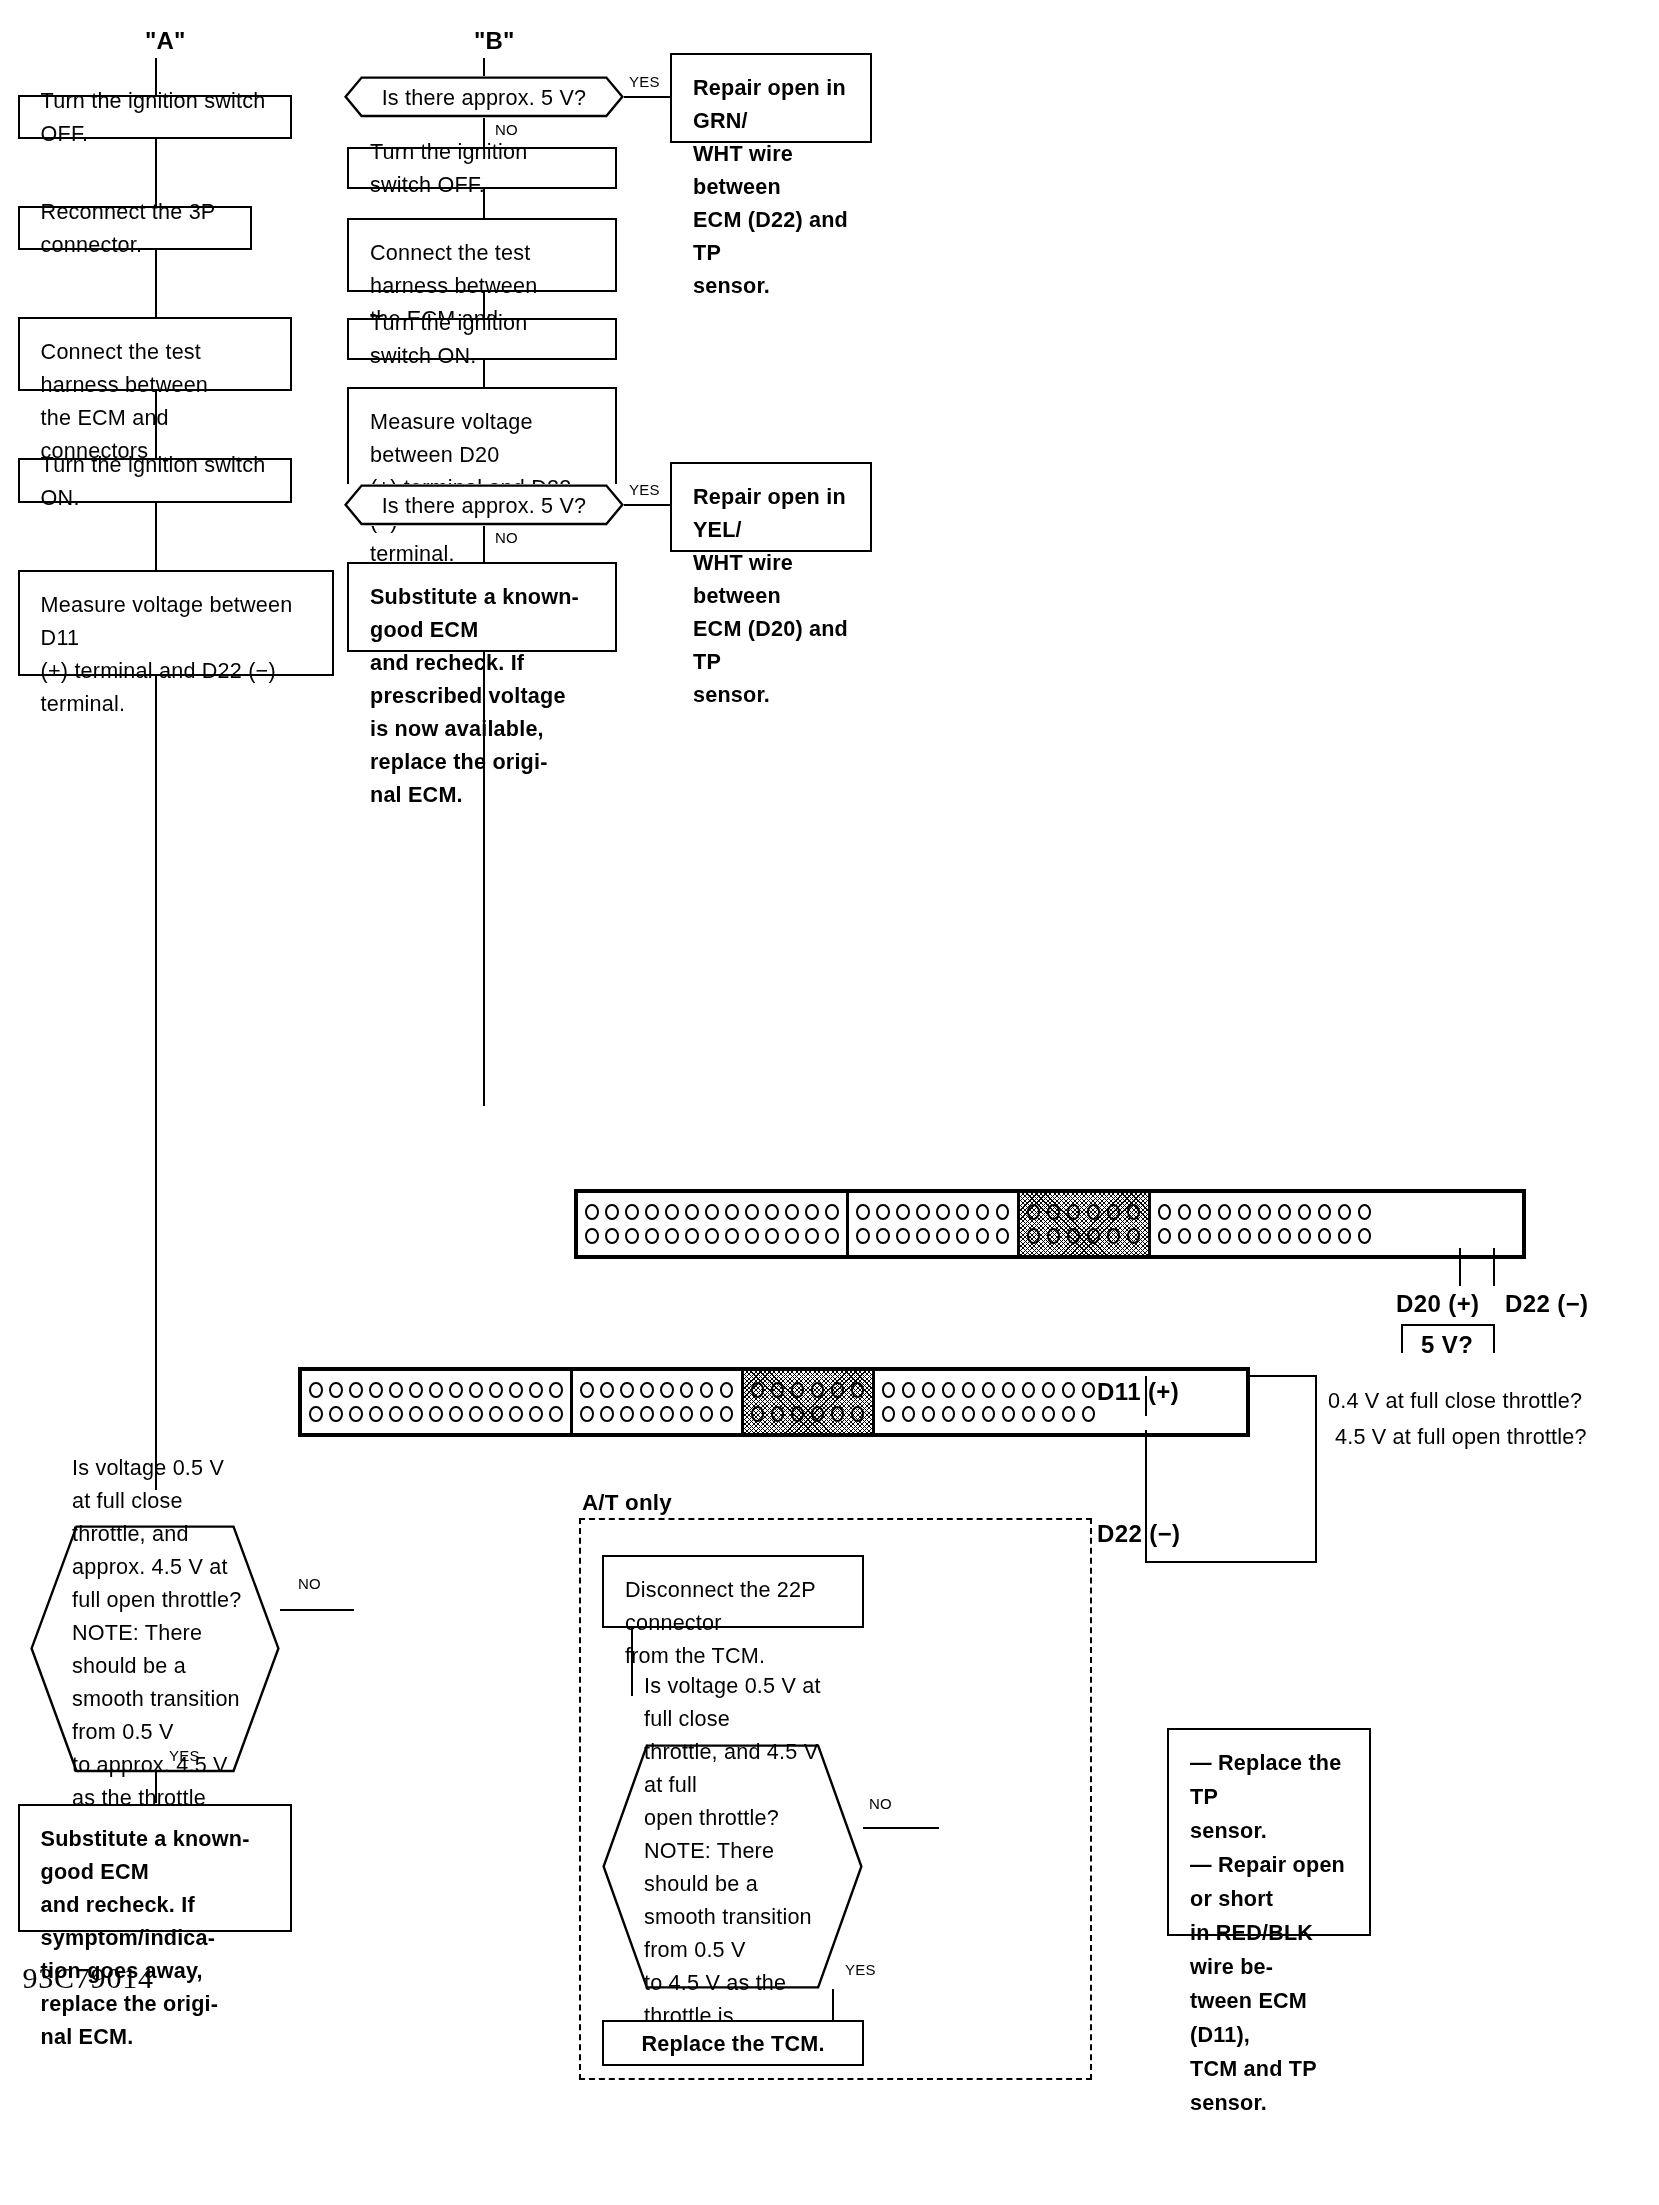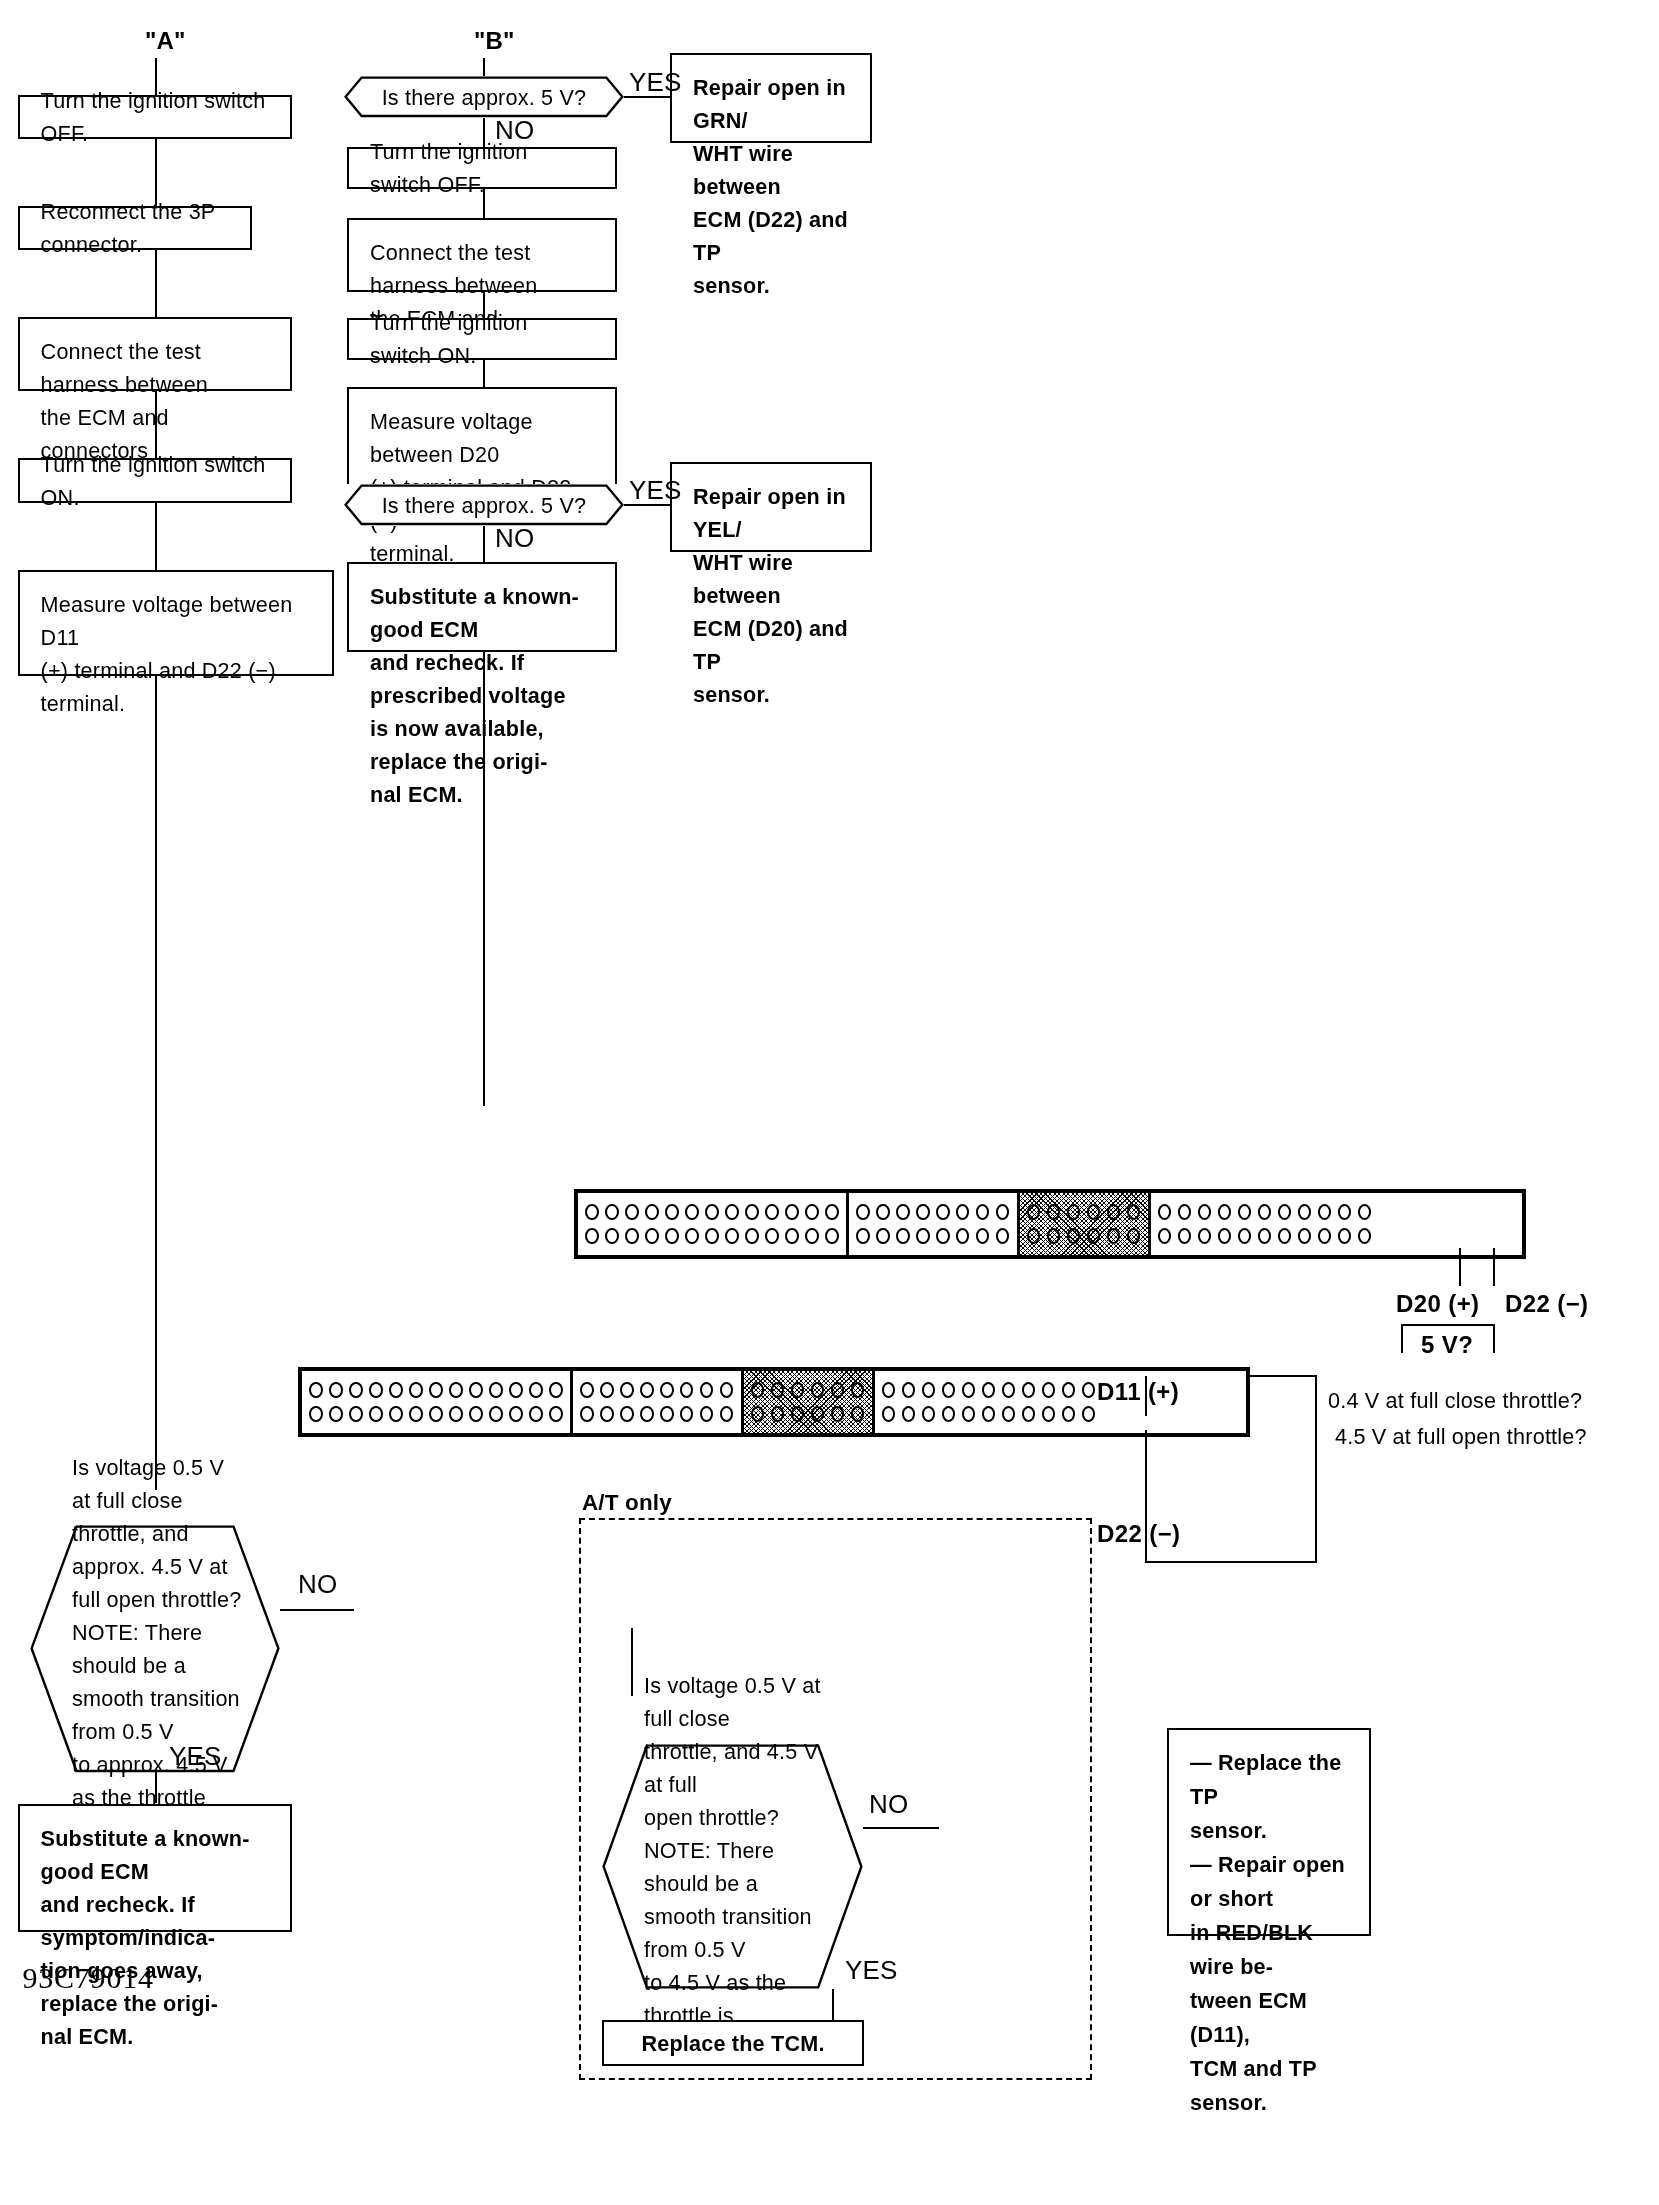--- a/index.html
+++ b/index.html
@@ -55,21 +55,21 @@
   }
   .hex.center{display:flex;align-items:center;justify-content:center;}
   .hex.left{display:flex;align-items:center;margin-top:39px;}
   .hex.left .txt{padding-left:42px;padding-right:32px;}
 
   .vline{position:absolute;background:#000;width:2.4px;z-index:1;}
   .hline{position:absolute;background:#000;height:2.4px;z-index:1;}
 
   .lbl{
     position:absolute;
-    font-size:26px;
+    font-size:15px;
     line-height:24px;
     letter-spacing:0.2px;
     z-index:6;
     white-space:nowrap;
   }
   .lbl.b{font-weight:bold;}
 
   .port{
     position:absolute;
     font-size:24px;
@@ -482,20 +482,24 @@
   <div class="hline" style="left:1145px;top:1561px;width:172px;"></div>
   <div class="stub" style="left:1145px;top:1430px;height:131px;"></div>
   <div class="port" style="left:1097px;top:1520px;">D22 (−)</div>
 
   <div class="lbl" style="left:1328px;top:1389px;font-size:21.6px;">0.4 V at full close throttle?</div>
   <div class="lbl" style="left:1328px;top:1425px;font-size:21.6px;margin-left:7px;">4.5 V at full open throttle?</div>
 
   <div class="lbl b" style="left:582px;top:1491px;font-size:22.4px;">A/T only</div>
   <div id="at-region" style="left:579px;top:1518px;width:513px;height:562px;"></div>
 
+  <div class="box topalign" style="left:602px;top:1555px;width:262px;height:73px;">
+    <span class="txt">Disconnect  the  22P  connector
+from the TCM.</span>
+  </div>
   <div class="vline" style="left:631px;top:1628px;height:68px;"></div>
 
   <div class="hex left" style="left:602px;top:1705px;width:261px;height:245px;">
     <svg class="hexbg" viewBox="0 0 326 306" preserveAspectRatio="none">
       <polygon points="56,2 270,2 324,153 270,304 56,304 2,153" fill="#ffffff" stroke="#000000" stroke-width="3"></polygon>
     </svg>
     <span class="txt">Is voltage 0.5 V at full close
 throttle, and 4.5 V at full
 open throttle?
 NOTE: There should be a

